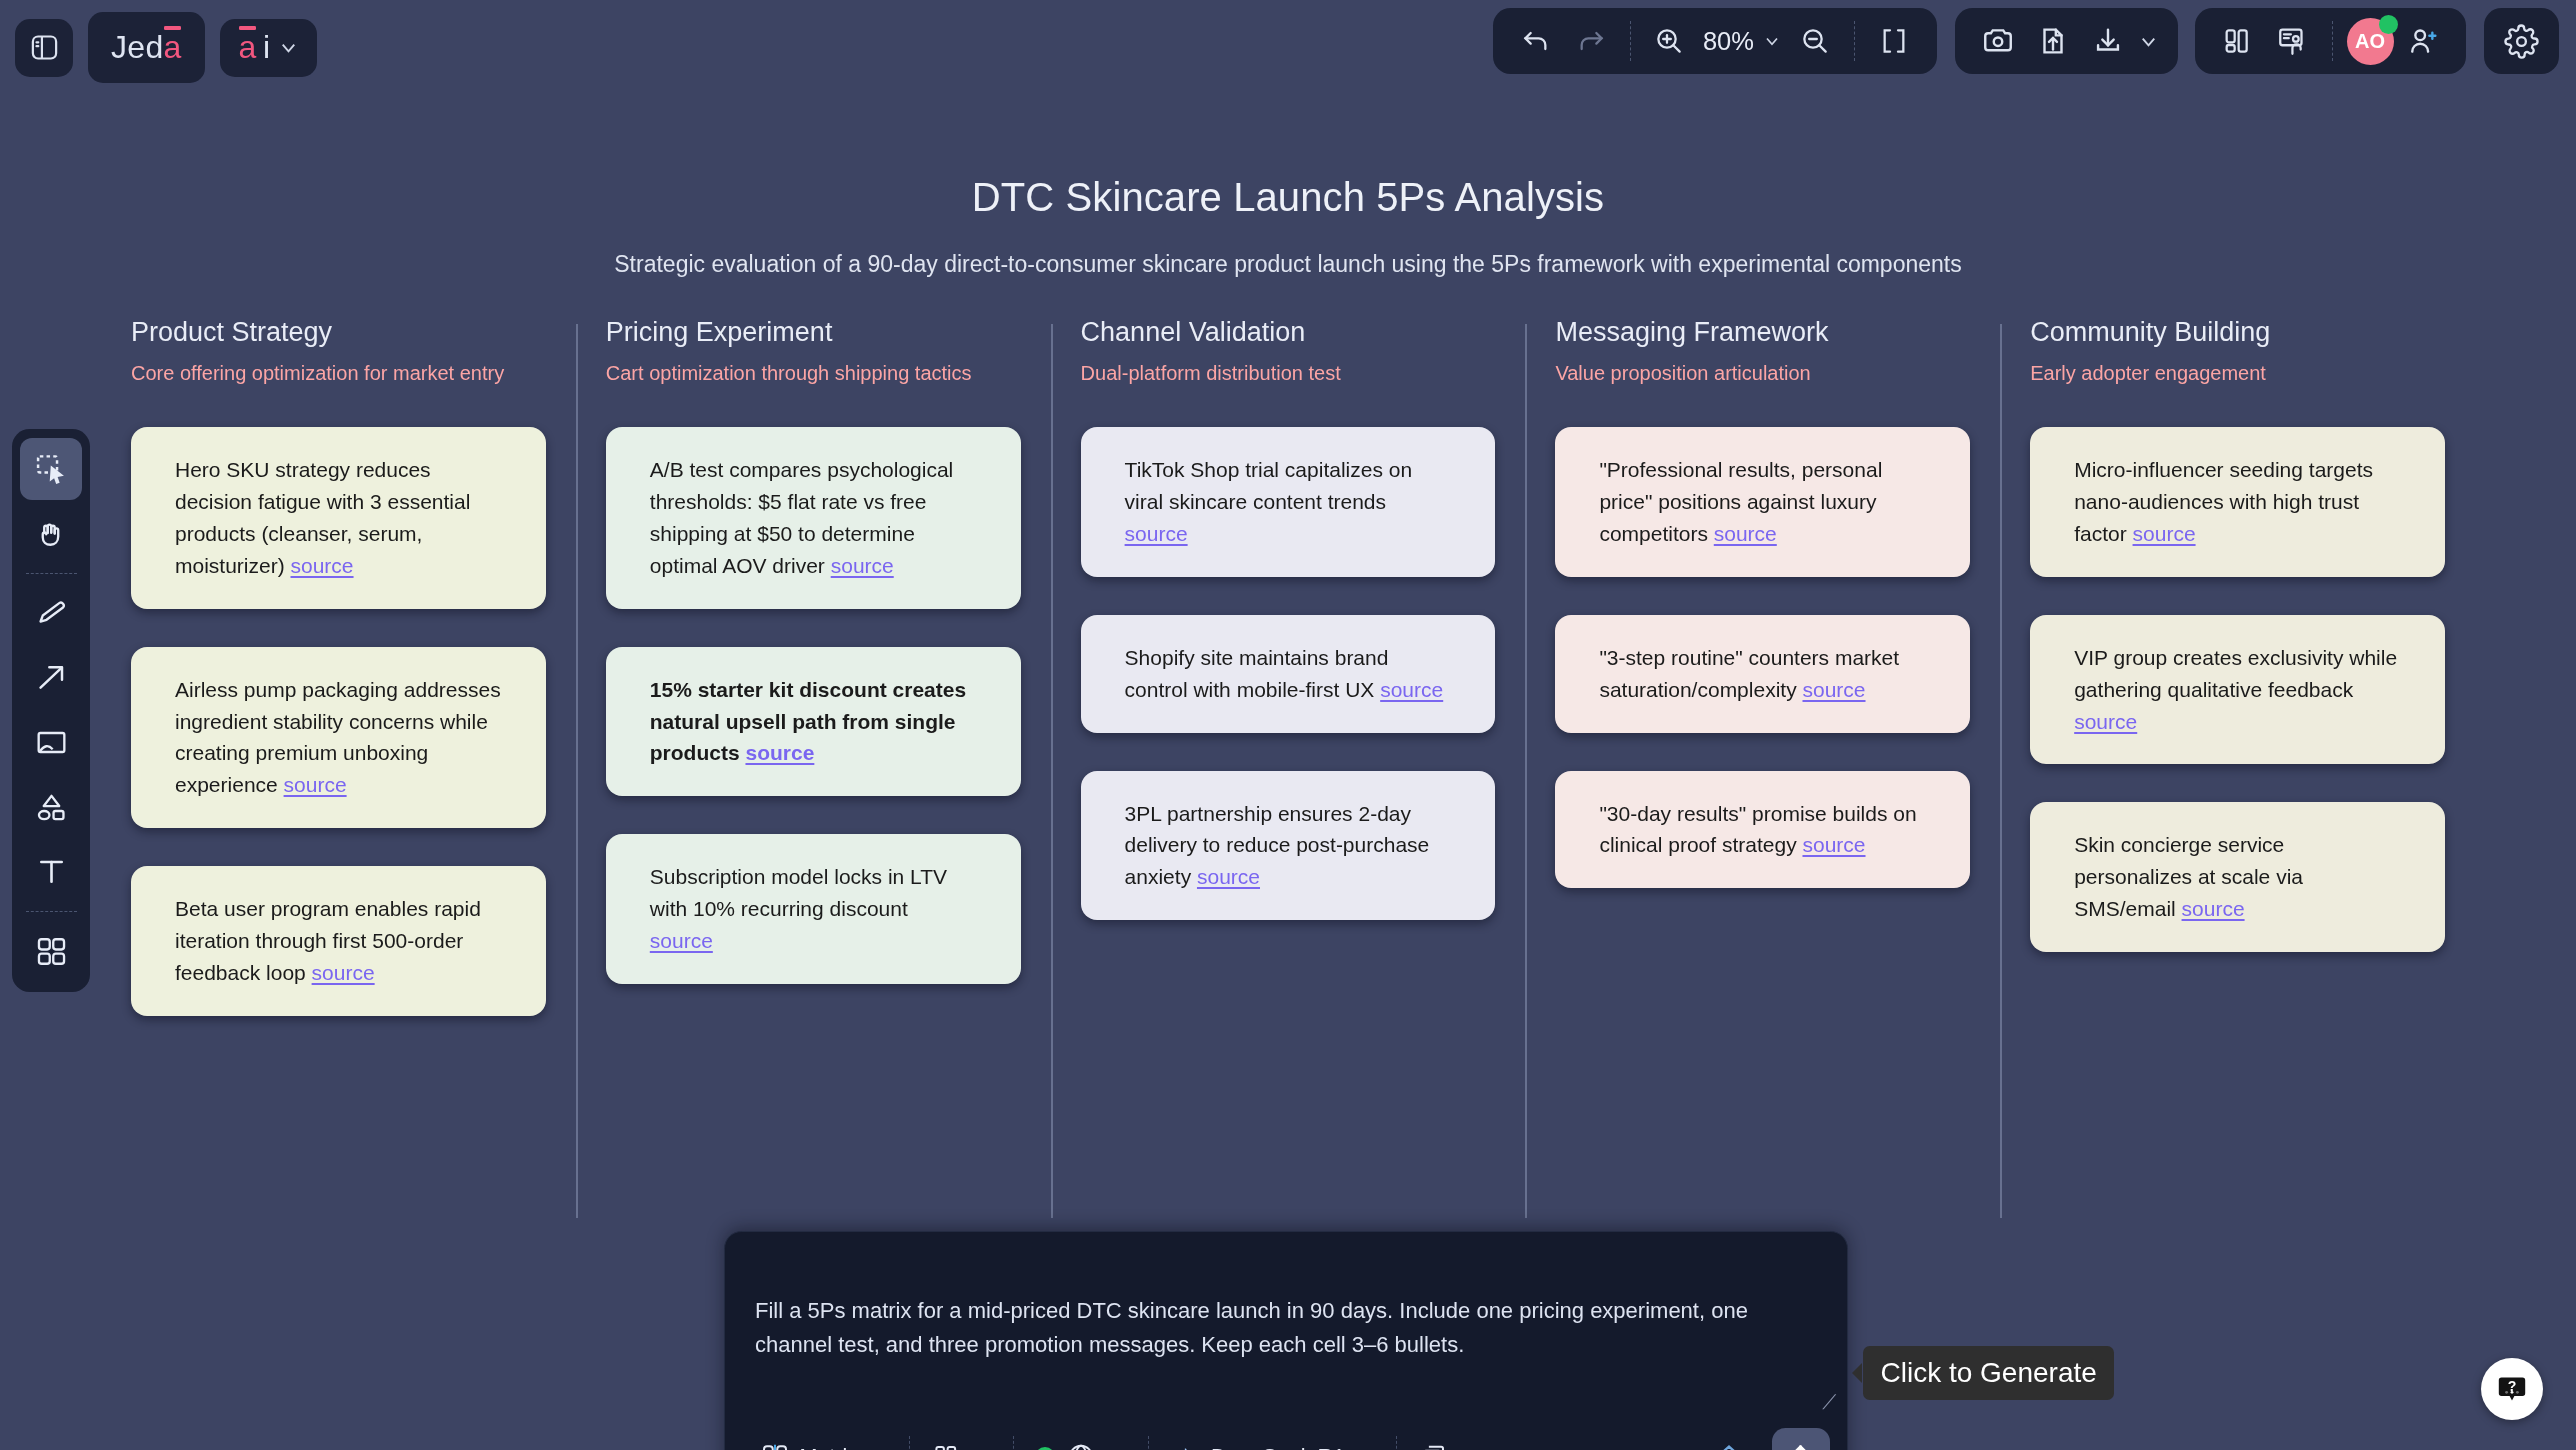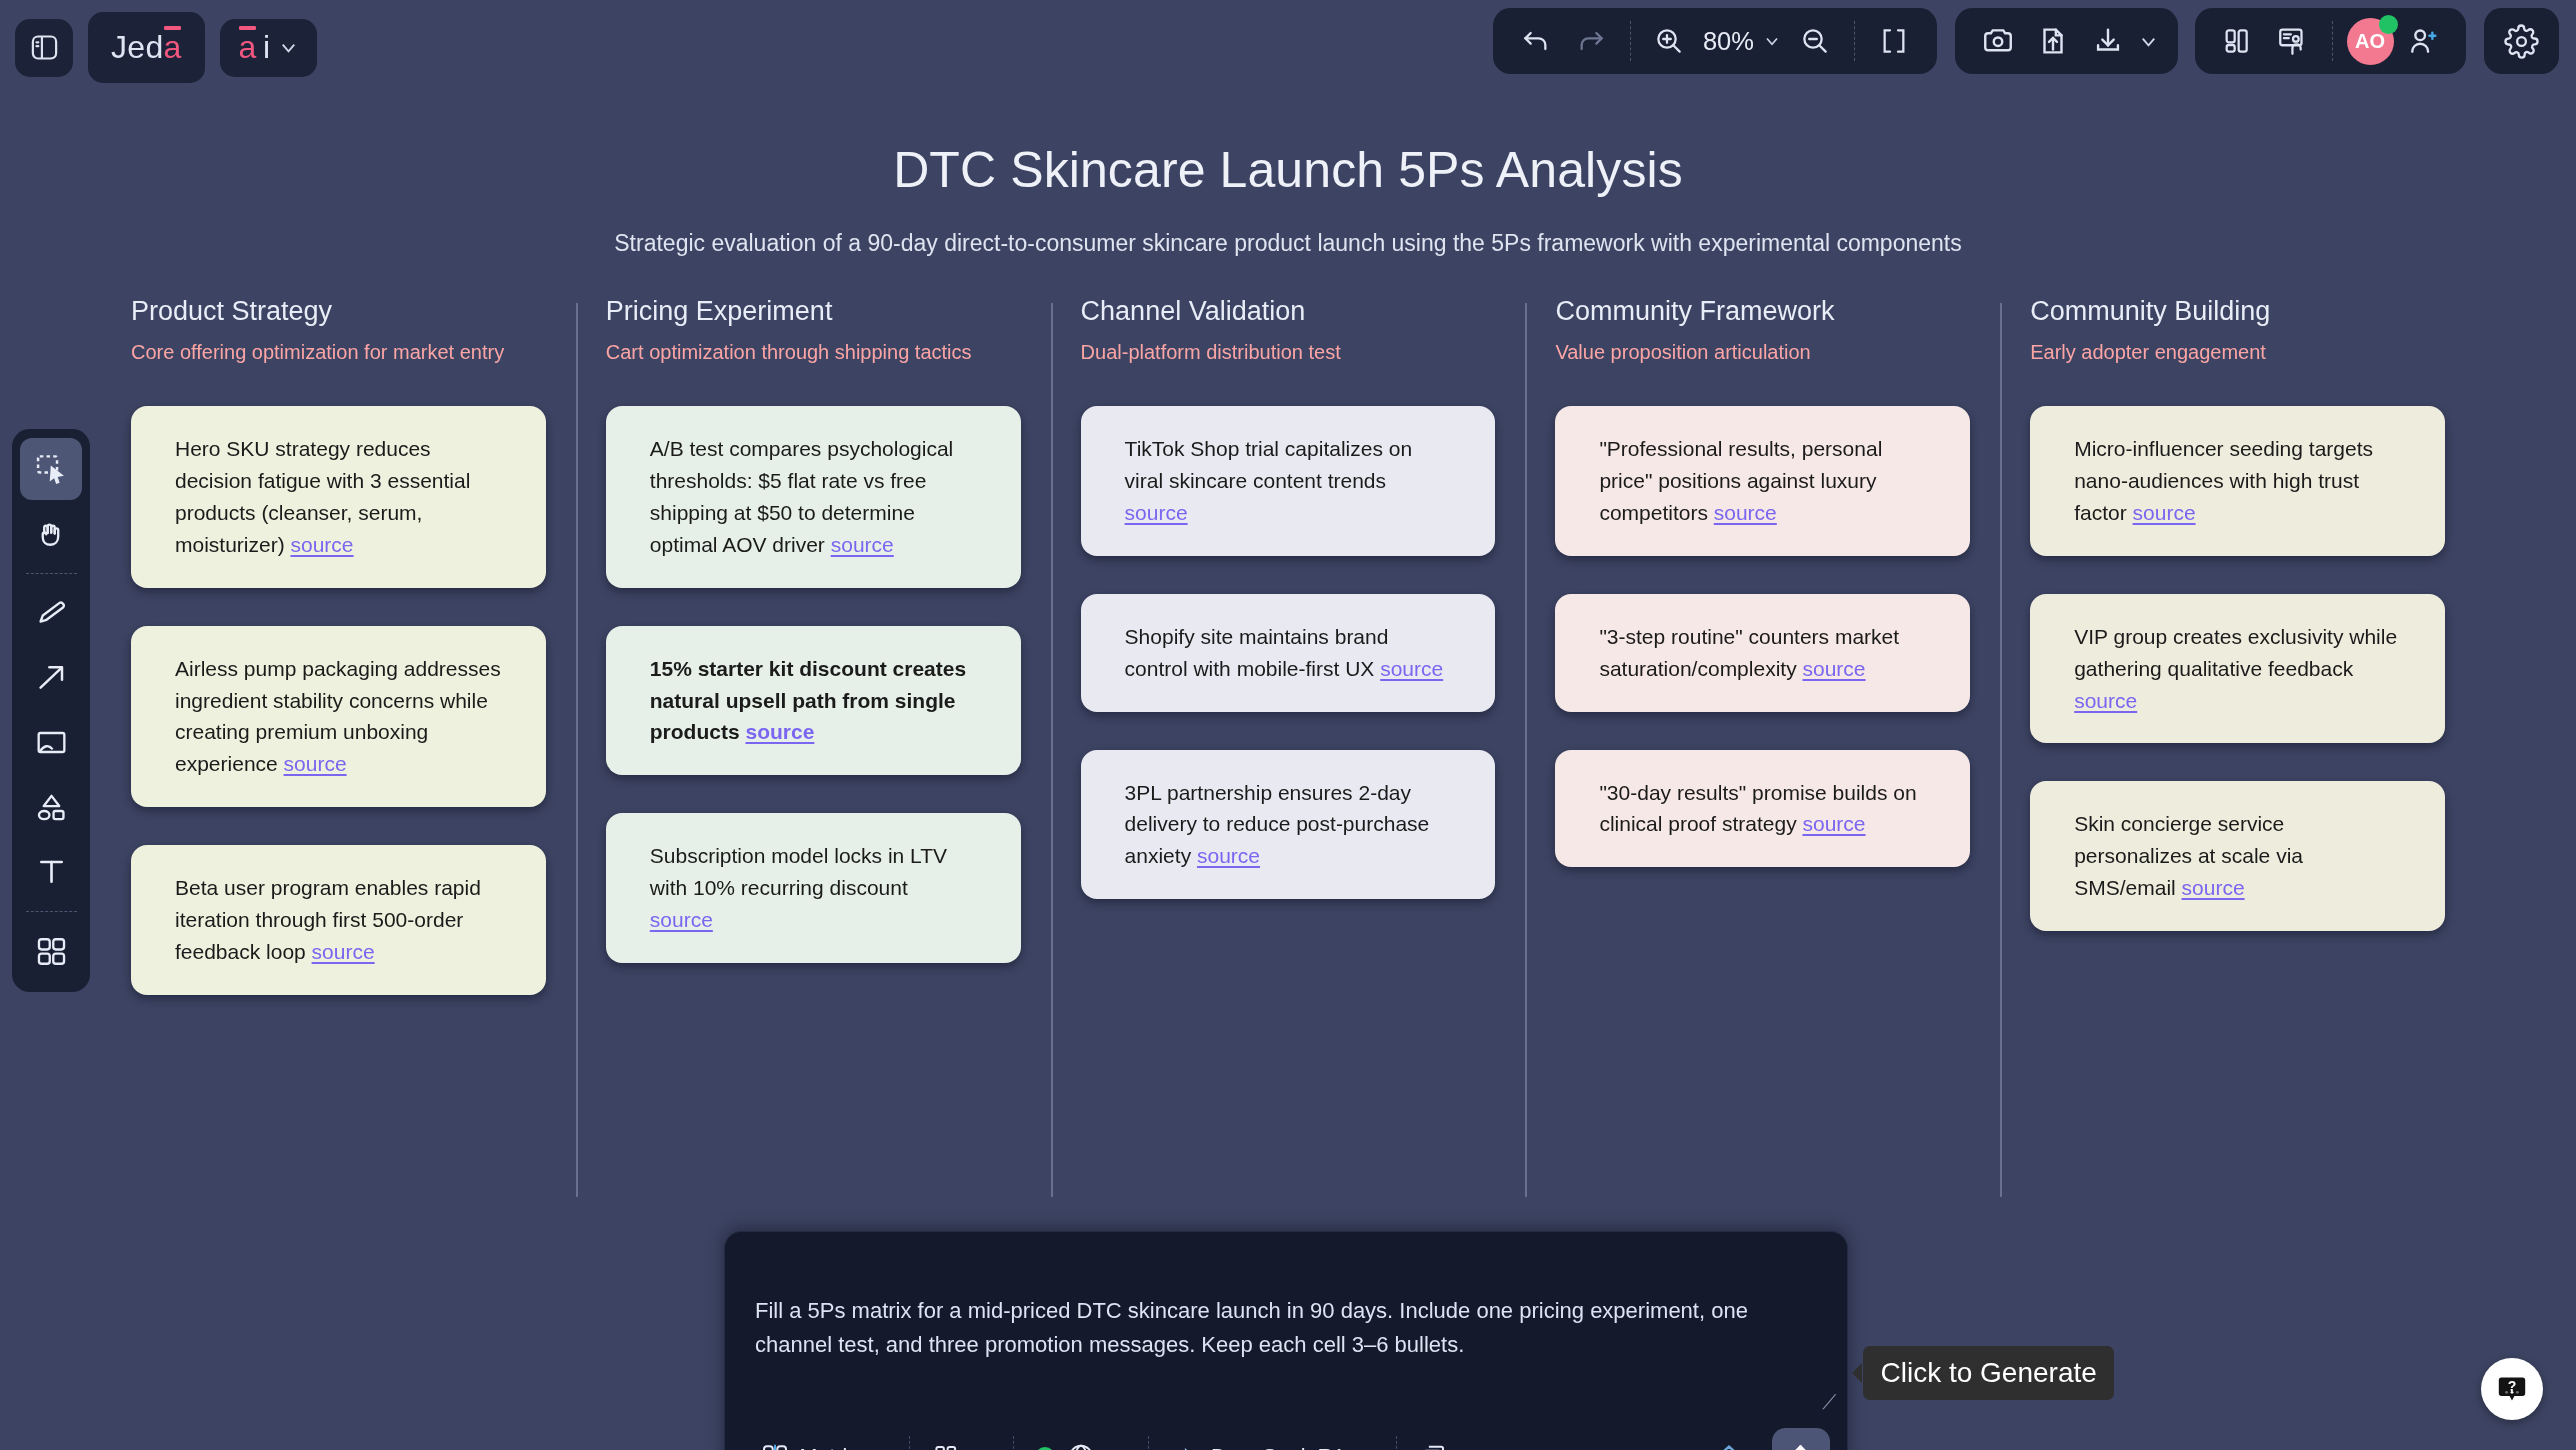--- a/index.html
+++ b/index.html
@@ -62,22 +62,22 @@
     background: #1a2034; border-radius: 17.5px; padding: 9.4px 0;
     display: flex; flex-direction: column; align-items: center; gap: 2.7px;
   }
   .ltbtn { width: 62px; height: 62px; border-radius: 12px; display: flex; align-items: center; justify-content: center; }
   .ltbtn.active { background: #4d5675; }
   .ltsep { width: 51px; border-top: 1.3px dashed #4b5570; margin: 5.4px 0; }
 
   
   .canvas { position: absolute; left: 0; top: 101px; width: 2576px; }
   .page-title {
-    text-align: center; color: #eef1f8; font-size: 50px; font-weight: 400;
-    margin-top: 40px; letter-spacing: 0.1px;
+    text-align: center; color: #eef1f8; font-size: 40px; font-weight: 400;
+    margin-top: 74px; letter-spacing: 0.1px;
   }
   .page-sub {
     text-align: center; color: #dfe4f0; font-size: 23px; font-weight: 400;
     margin-top: 31px;
   }
   .matrix {
     display: flex; margin-top: 39px; padding: 0 101px;
   }
   .col { flex: 1; position: relative; padding: 0 30px; }
   .col + .col::before {
@@ -365,21 +365,21 @@
       <div class="col">
         <div class="col-title">Channel Validation</div>
         <div class="col-sub">Dual-platform distribution test</div>
         <div class="cards">
           <div class="card" style="background: rgb(233, 233, 242);"><span>TikTok Shop trial capitalizes on viral skincare content trends </span><a class="src" href="#">source</a></div>
           <div class="card" style="background: rgb(233, 233, 242);"><span>Shopify site maintains brand control with mobile-first UX </span><a class="src" href="#">source</a></div>
           <div class="card" style="background: rgb(233, 233, 242);"><span>3PL partnership ensures 2-day delivery to reduce post-purchase anxiety </span><a class="src" href="#">source</a></div>
         </div>
       </div>
       <div class="col">
-        <div class="col-title">Community Framework</div>
+        <div class="col-title">Messaging Framework</div>
         <div class="col-sub">Value proposition articulation</div>
         <div class="cards">
           <div class="card" style="background: rgb(246, 232, 230);"><span>"Professional results, personal price" positions against luxury competitors </span><a class="src" href="#">source</a></div>
           <div class="card" style="background: rgb(246, 232, 230);"><span>"3-step routine" counters market saturation/complexity </span><a class="src" href="#">source</a></div>
           <div class="card" style="background: rgb(246, 232, 230);"><span>"30-day results" promise builds on clinical proof strategy </span><a class="src" href="#">source</a></div>
         </div>
       </div>
       <div class="col">
         <div class="col-title">Community Building</div>
         <div class="col-sub">Early adopter engagement</div>

